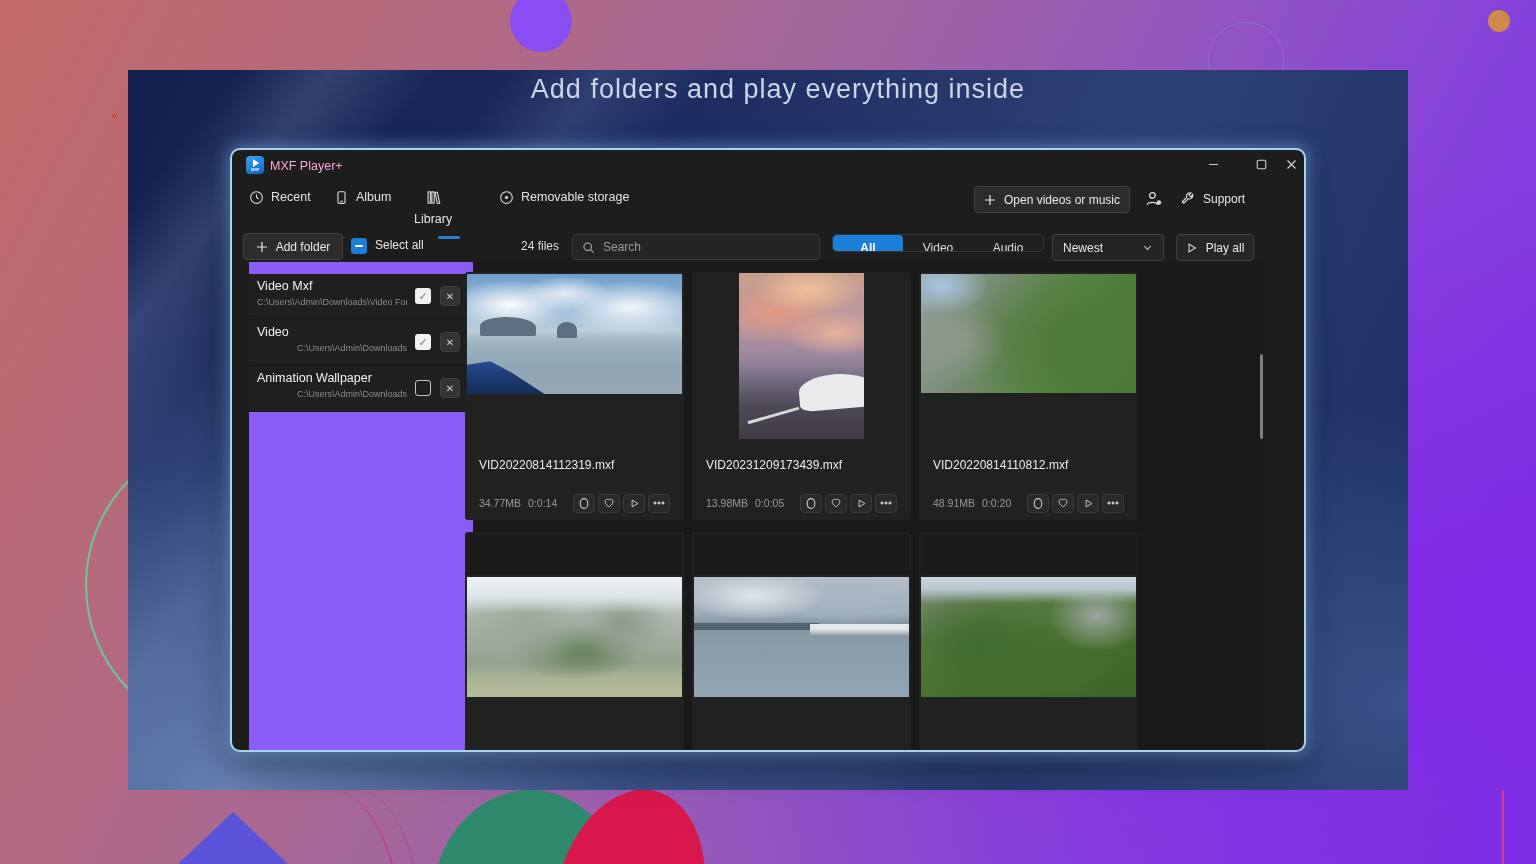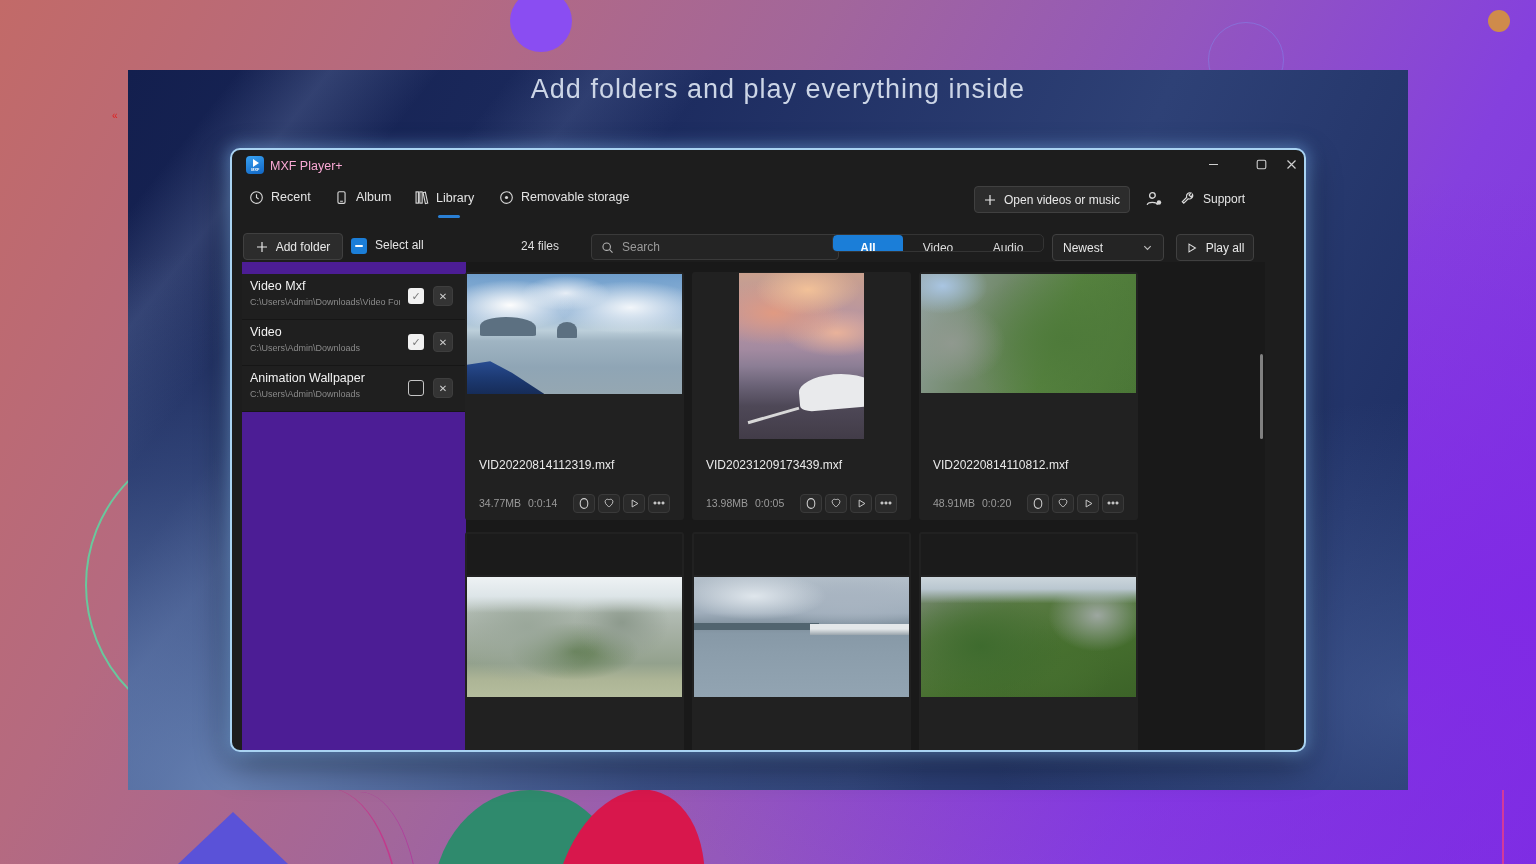--- a/index.html
+++ b/index.html
@@ -61,21 +61,21 @@
   
   .seg { display:flex; background:#1f1f1f; border:1px solid #343434; border-radius:5px; overflow:hidden; }
   .seg div { width:70px; height:25px; display:flex; align-items:center; justify-content:center; font-size:12px; color:#dcdcdc; }
   .seg .on { background:#1b7ed8; color:#fff; border-radius:4px; font-weight:bold; }
   .search { display:flex; align-items:center; gap:8px; background:#242424; border:1px solid #3a3a3a; border-radius:4px; padding:0 9px; }
   .search input { background:transparent; border:none; outline:none; color:#cfcfcf; font-size:12px; width:200px; font-family:inherit; }
   .search input::placeholder { color:#9a9a9a; }
   .cb-blue { width:16px; height:16px; background:#1b7ed8; border-radius:3px; display:flex; align-items:center; justify-content:center; }
   .cb-blue .minus { width:8px; height:2px; background:#fff; border-radius:1px; }
   
-  .side { left:10px; top:112px; width:224px; height:490px; background:#4c1d95; }
+  .side { left:17px; top:112px; width:224px; height:490px; background:#8b5cf6;text-align:right; }
   .srow { position:absolute; left:0; width:224px; height:46px; background:#1f1f1f; border-bottom:1px solid #161616; }
   .srow .nm { position:absolute; left:8px; top:5px; font-size:12.5px; color:#f2f2f2; }
   .srow .pth { position:absolute; left:8px; top:23px; font-size:9px; color:#8a8a8a; width:150px; white-space:nowrap; overflow:hidden; }
   .cb-white { position:absolute; left:166px; top:14px; width:16px; height:16px; border-radius:3px; background:#f1f1f1; color:#7a7a7a; font-size:11px; display:flex; align-items:center; justify-content:center; }
   .cb-empty { background:transparent; border:1.6px solid #c6c6c6; }
   .xbtn { position:absolute; left:191px; top:12px; width:20px; height:20px; background:#343434; border:1px solid #3e3e3e; border-radius:4px; color:#cfcfcf; font-size:10px; display:flex; align-items:center; justify-content:center; }
   
   .content-bg { left:226px; top:112px; width:807px; height:492px; background:#191919; }
   .card { position:absolute; width:219px; background:#212121; border-radius:3px; }
   .thumb { position:absolute; overflow:hidden; }
@@ -192,21 +192,21 @@
       <span>Recent</span>
     </div>
     <div class="abs nav-item" style="left:102px">
       <svg width="15" height="15" viewBox="0 0 16 16" fill="none" stroke-width="1.2">
           <rect x="4.2" y="1.8" width="7.6" height="12.4" rx="1.4"></rect>
           <line x1="6.5" y1="12" x2="9.5" y2="12"></line>
         </svg>
       <span>Album</span>
     </div>
     <div class="abs nav-item" style="left:182px; flex-direction:column; align-items:flex-start; height:auto;">
-      <div style="display:flex; align-items:center; gap:7px;">
+      <div style="display:flex; align-items:center; gap:7px;flex-direction:column;">
         <svg width="15" height="15" viewBox="0 0 16 16" fill="none" stroke-width="1.2">
             <rect x="2.2" y="2" width="2.5" height="12"></rect>
             <rect x="6.2" y="2" width="2.5" height="12"></rect>
             <rect x="10.8" y="2.4" width="2.5" height="12" transform="rotate(-12 12 8)"></rect>
           </svg>
         <span>Library</span>
       </div>
       <div class="nav-underline" style="margin:3px 0 0 24px;"></div>
     </div>
     <div class="abs nav-item" style="left:267px">
@@ -243,21 +243,21 @@
         </svg>
       <span>Add folder</span>
     </div>
     <div class="abs" style="left:119px; top:88px; display:flex; align-items:flex-start; gap:8px;">
       <div class="cb-blue">
           <div class="minus"></div>
         </div>
       <span>Select all</span>
     </div>
     <div class="abs" style="left:289px; top:89px; color:#dedede;">24 files</div>
-    <div class="abs search" style="left:359px; top:84px; width:248px; height:26px;">
+    <div class="abs search" style="left:340px; top:84px; width:248px; height:26px;">
       <svg width="13" height="13" viewBox="0 0 16 16" fill="none" stroke="#b0b0b0" stroke-width="1.4">
           <circle cx="7" cy="7" r="4.6"></circle>
           <line x1="10.6" y1="10.6" x2="14.2" y2="14.2"></line>
         </svg>
       <input type="text" placeholder="Search" style="">
     </div>
     <div class="abs seg" style="left:600px; top:84px; width:212px; height:18px;">
       <div class="on">All</div>
       <div>Video</div>
       <div>Audio</div>

